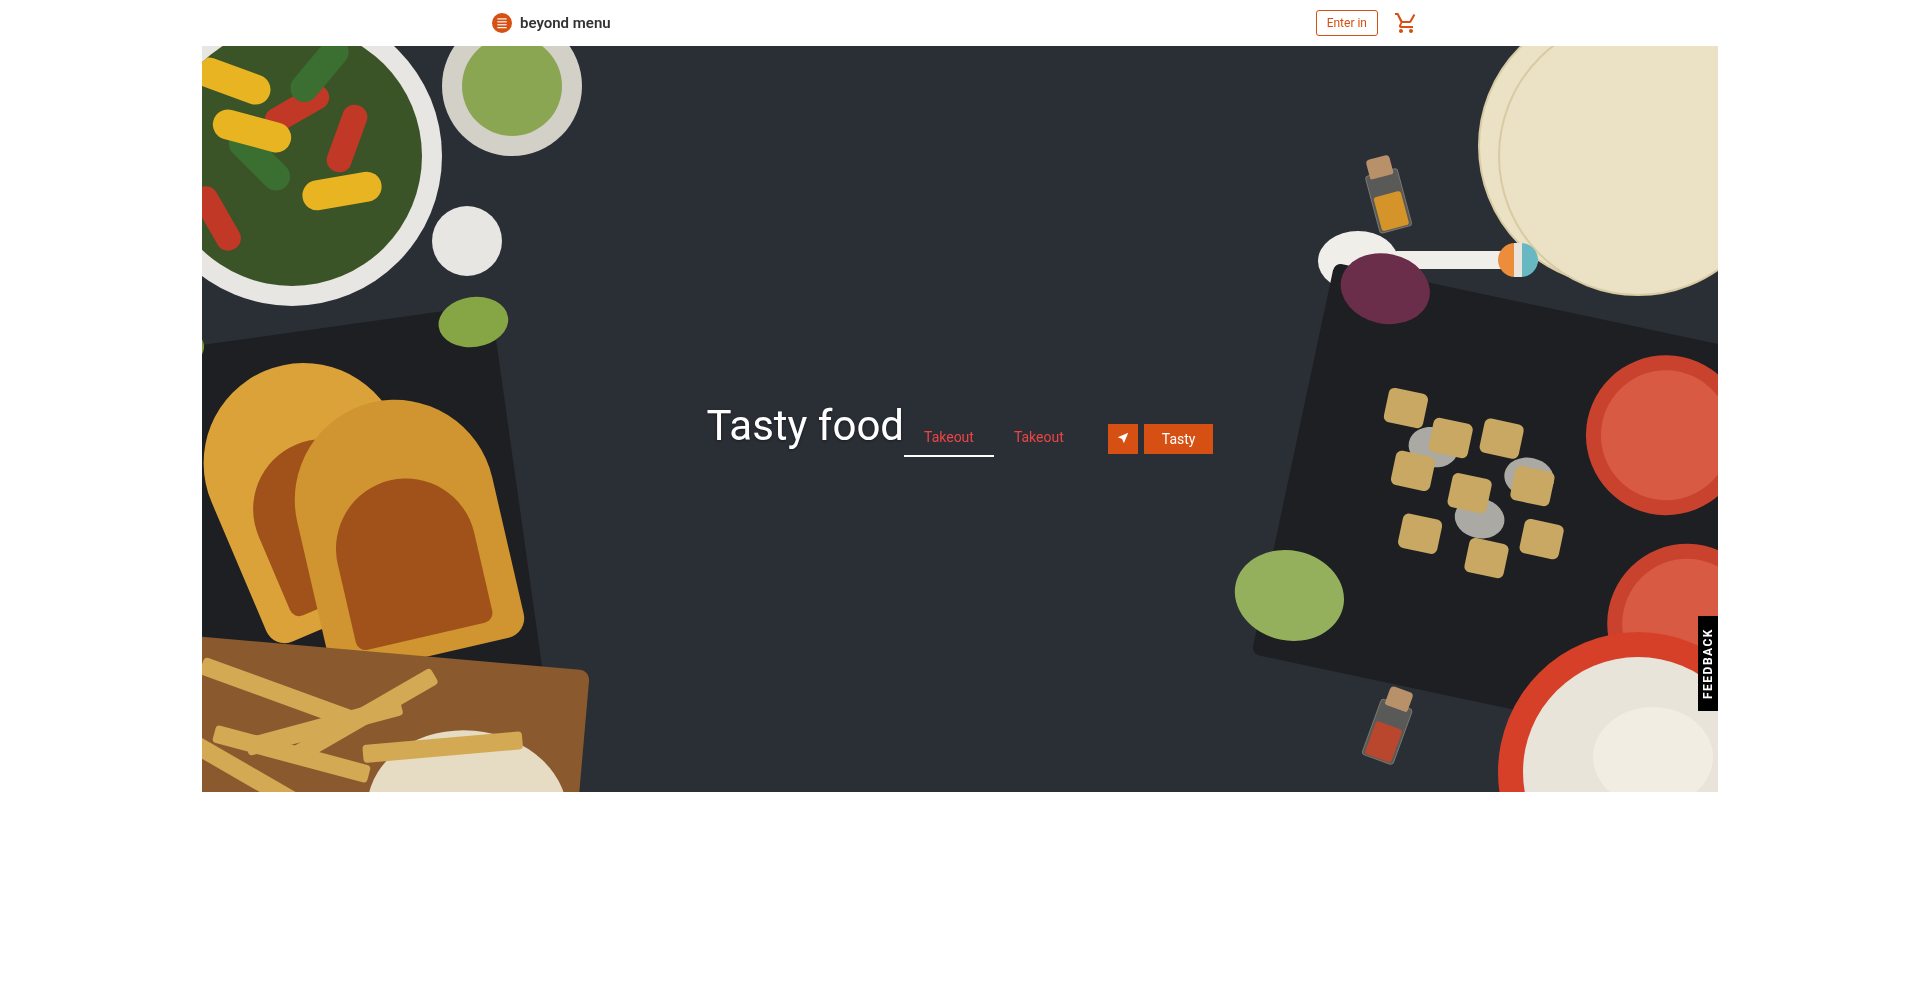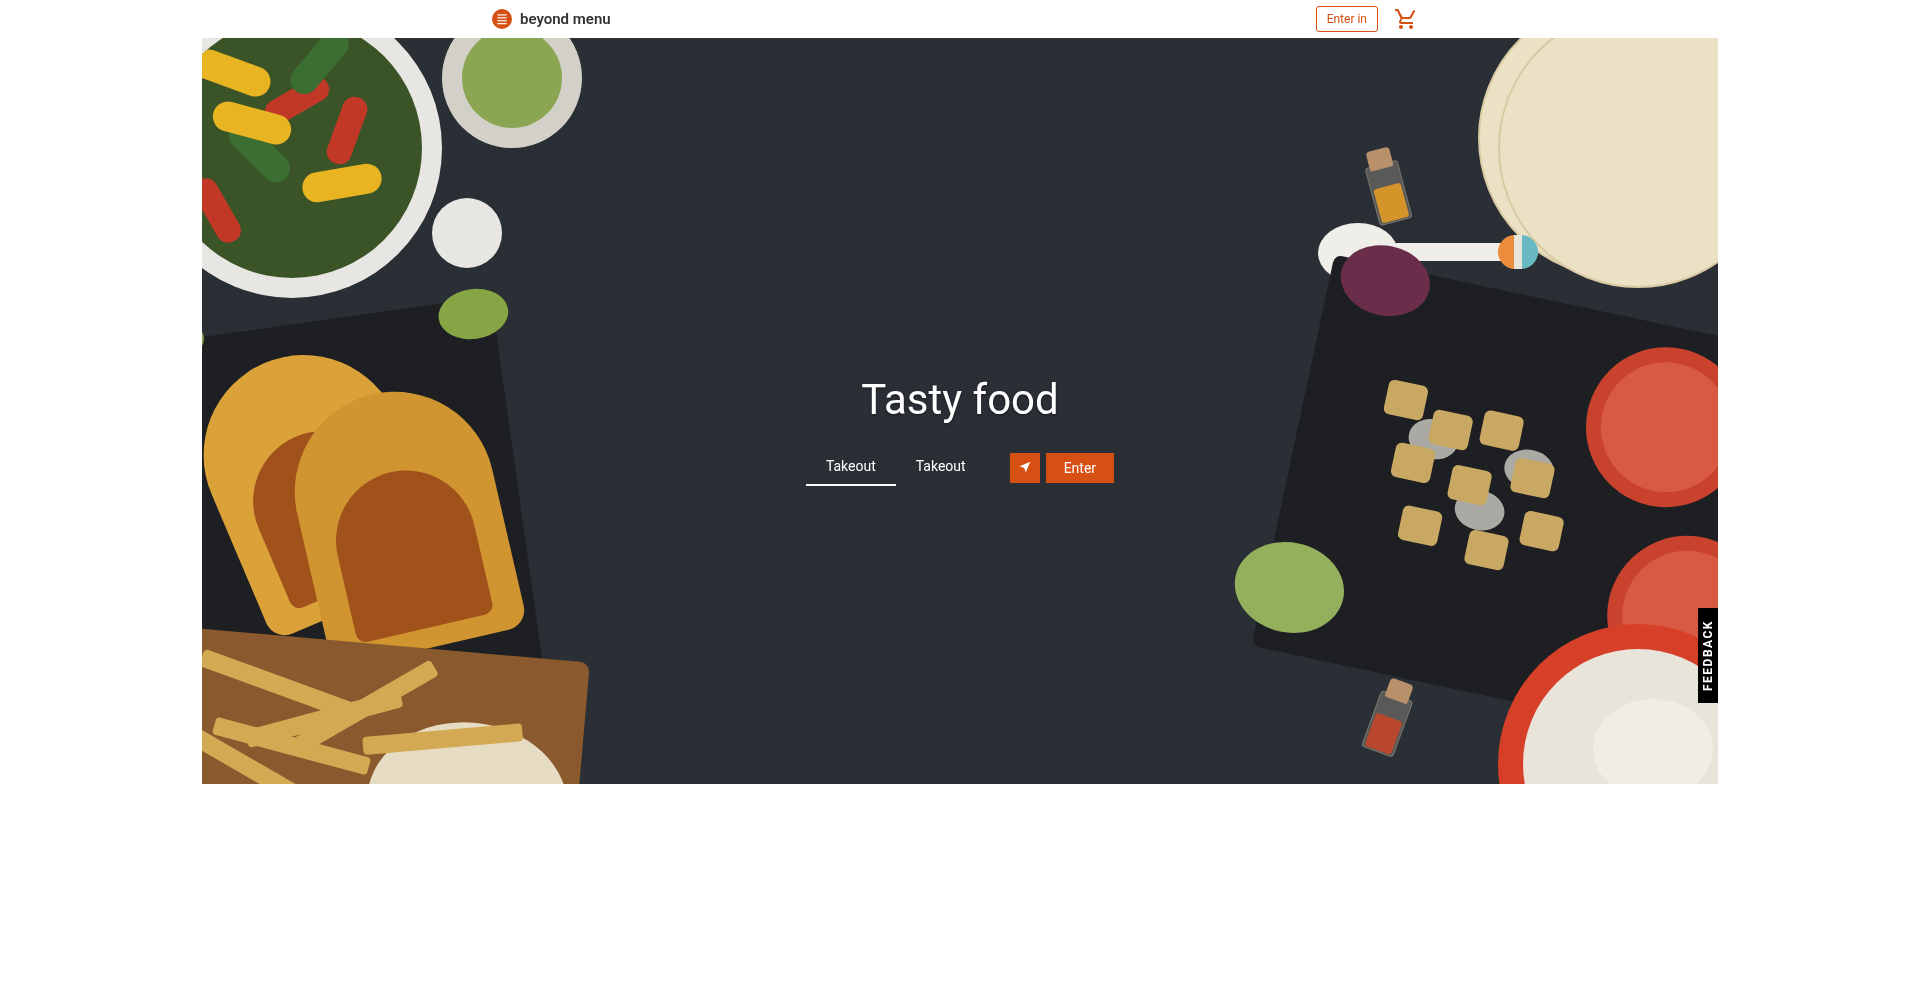--- a/index.html
+++ b/index.html
@@ -7,21 +7,21 @@
       padding: 0;
       box-sizing: border-box;
       font-family: -apple-system, BlinkMacSystemFont, "Segoe UI", Roboto, Helvetica, Arial, sans-serif;
     }
     body {
       width: 1516px;
       margin: 0 auto;
       background: #fff;
     }
     .header {
-      height: 38px;
+      height: 46px;
       background: #fff;
       display: flex;
       align-items: center;
       justify-content: space-between;
       padding: 7px 24px;
     }
     .header-left {
       display: flex;
       align-items: center;
       margin-left: 266px;
@@ -289,21 +289,20 @@
       background:#e8e4da;
       border-radius:50%;
     }
     .cream { position:absolute; left:70px; top:50px; width:120px; height:100px; background:#f2ede2; border-radius:50%; }
 
     
     .hero-content {
       position: relative;
       z-index: 10;
       display: flex;
-      flex-direction: column;
       align-items: center;
       justify-content: center;
       height: 100%;
       padding-top: 40px;
     }
     .hero-title {
       color: #fff;
       font-size: 42px;
       font-weight: 400;
       text-align: center;
@@ -315,21 +314,21 @@
       display: flex;
       align-items: center;
       gap: 0;
     }
     .tabs {
       display: flex;
       gap: 0;
       margin-right: 24px;
     }
     .tab {
-      color: #ffffff;
+      color: #ef4444;
       font-size: 14px;
       padding: 8px 20px 10px;
       cursor: pointer;
       border-bottom: 2px solid transparent;
     }
     .tab.active {
       border-bottom-color: #fff;
     }
     .address-input {
       width: 258px;
@@ -502,18 +501,18 @@
         <div class="tab active">Takeout</div>
         <div class="tab">Takeout</div>
       </div>
       <button class="locate-btn">
         <span>
           <svg width="14" height="14" viewBox="0 0 24 24" fill="currentColor">
               <path d="M21 3L3 10.5l7.5 3L13.5 21 21 3z"></path>
             </svg>
         </span>
       </button>
-      <button class="search-btn">Enter</button>
+      <button class="search-btn">Tasty</button>
     </div>
   </div>
 
   <div class="feedback-tab">FEEDBACK</div>
 </section>
 
 </body></html>

